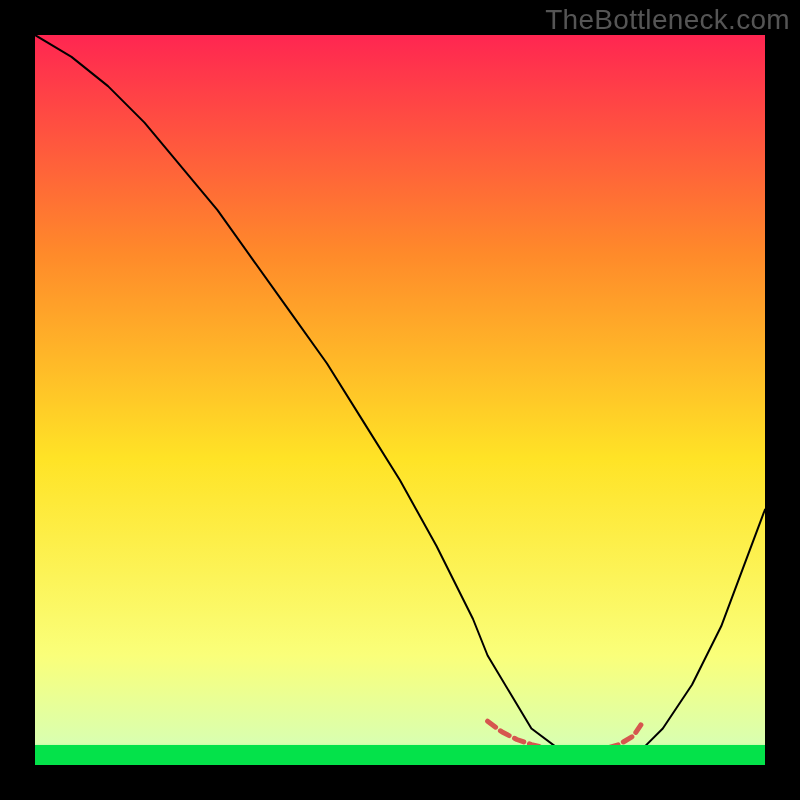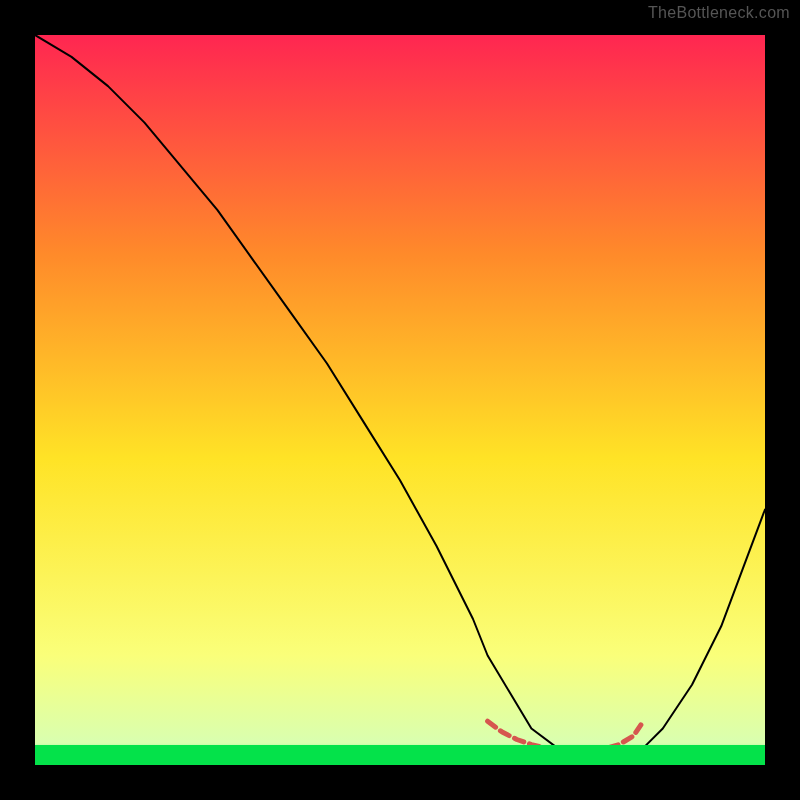--- a/index.html
+++ b/index.html
@@ -15,21 +15,21 @@
     position: relative;
     width: 800px;
     height: 800px;
     background: #000;
   }
   .watermark {
     position: absolute;
     top: 4px;
     right: 10px;
     color: #555;
-    font-size: 16px;
+    font-size: 28px;
     letter-spacing: 0.3px;
     user-select: none;
   }
   .plot {
     position: absolute;
     left: 35px;
     top: 35px;
     width: 730px;
     height: 730px;
   }

